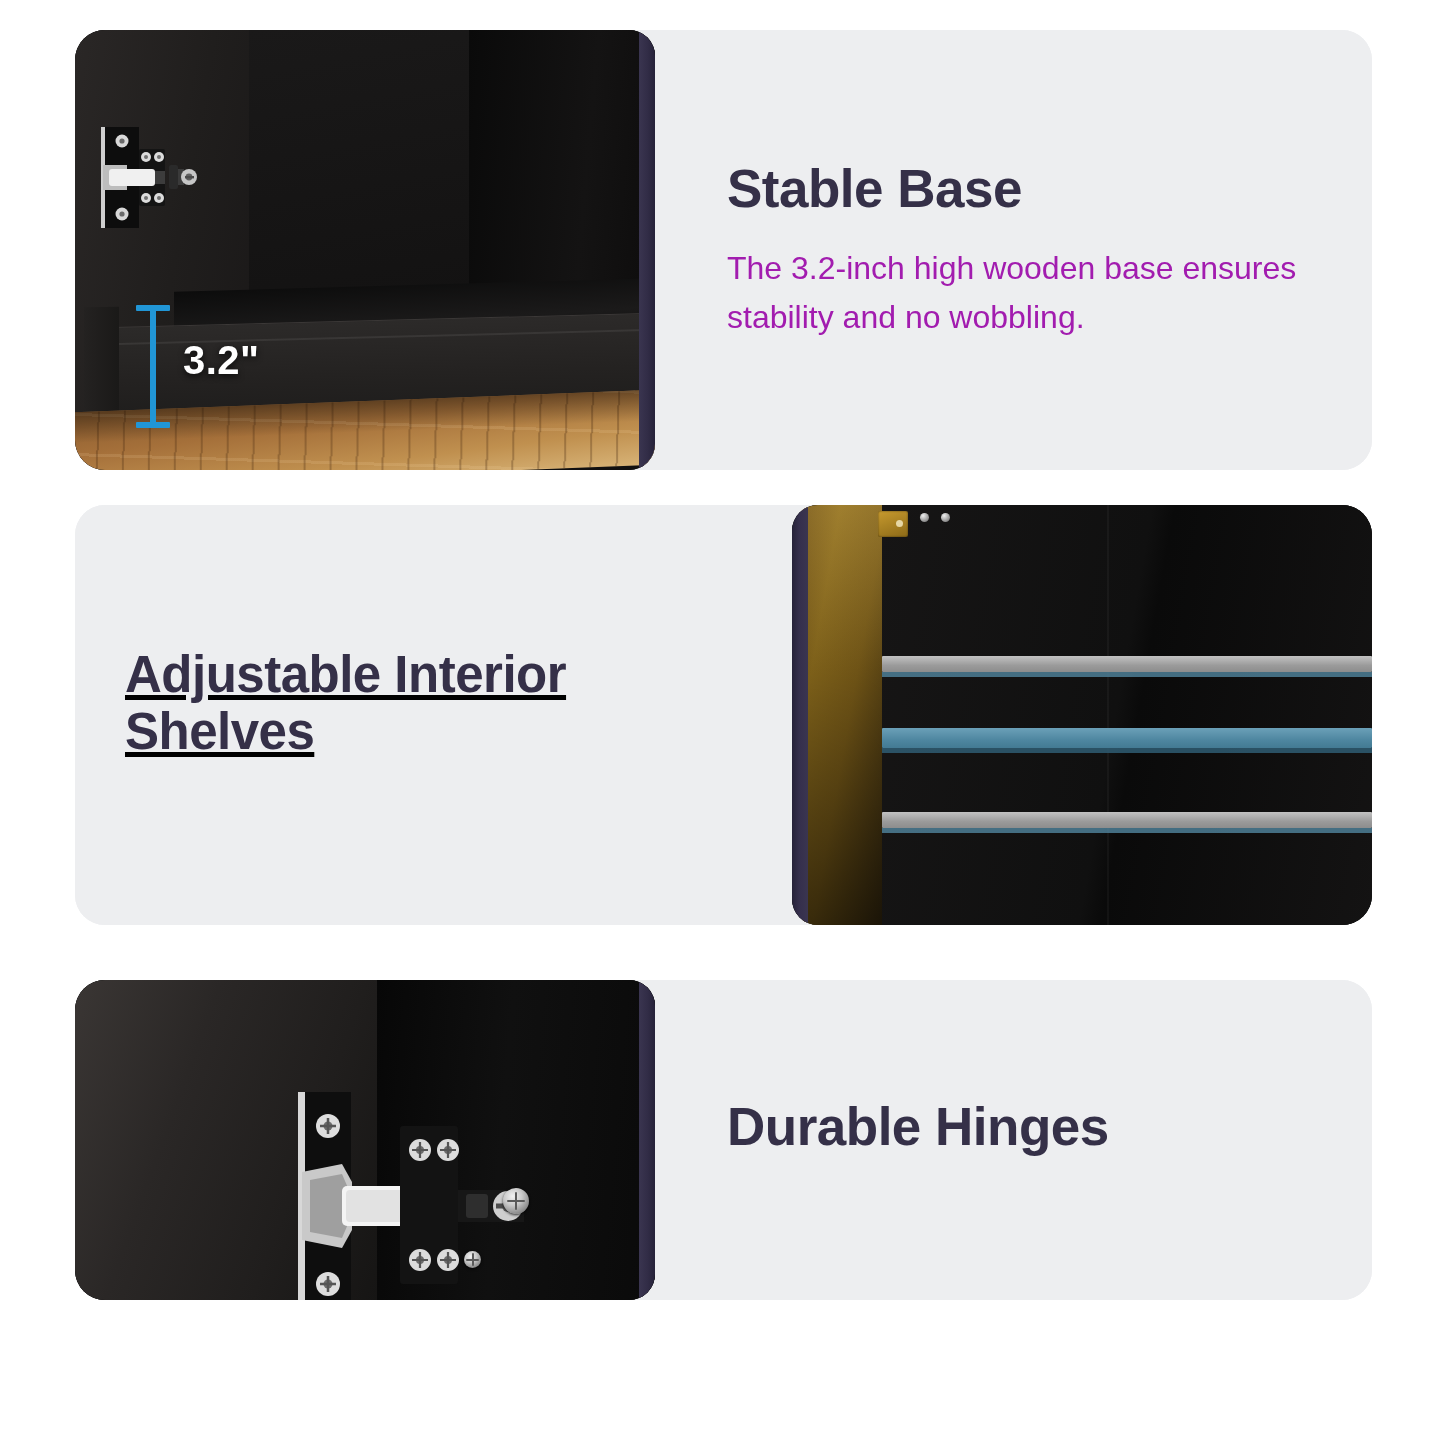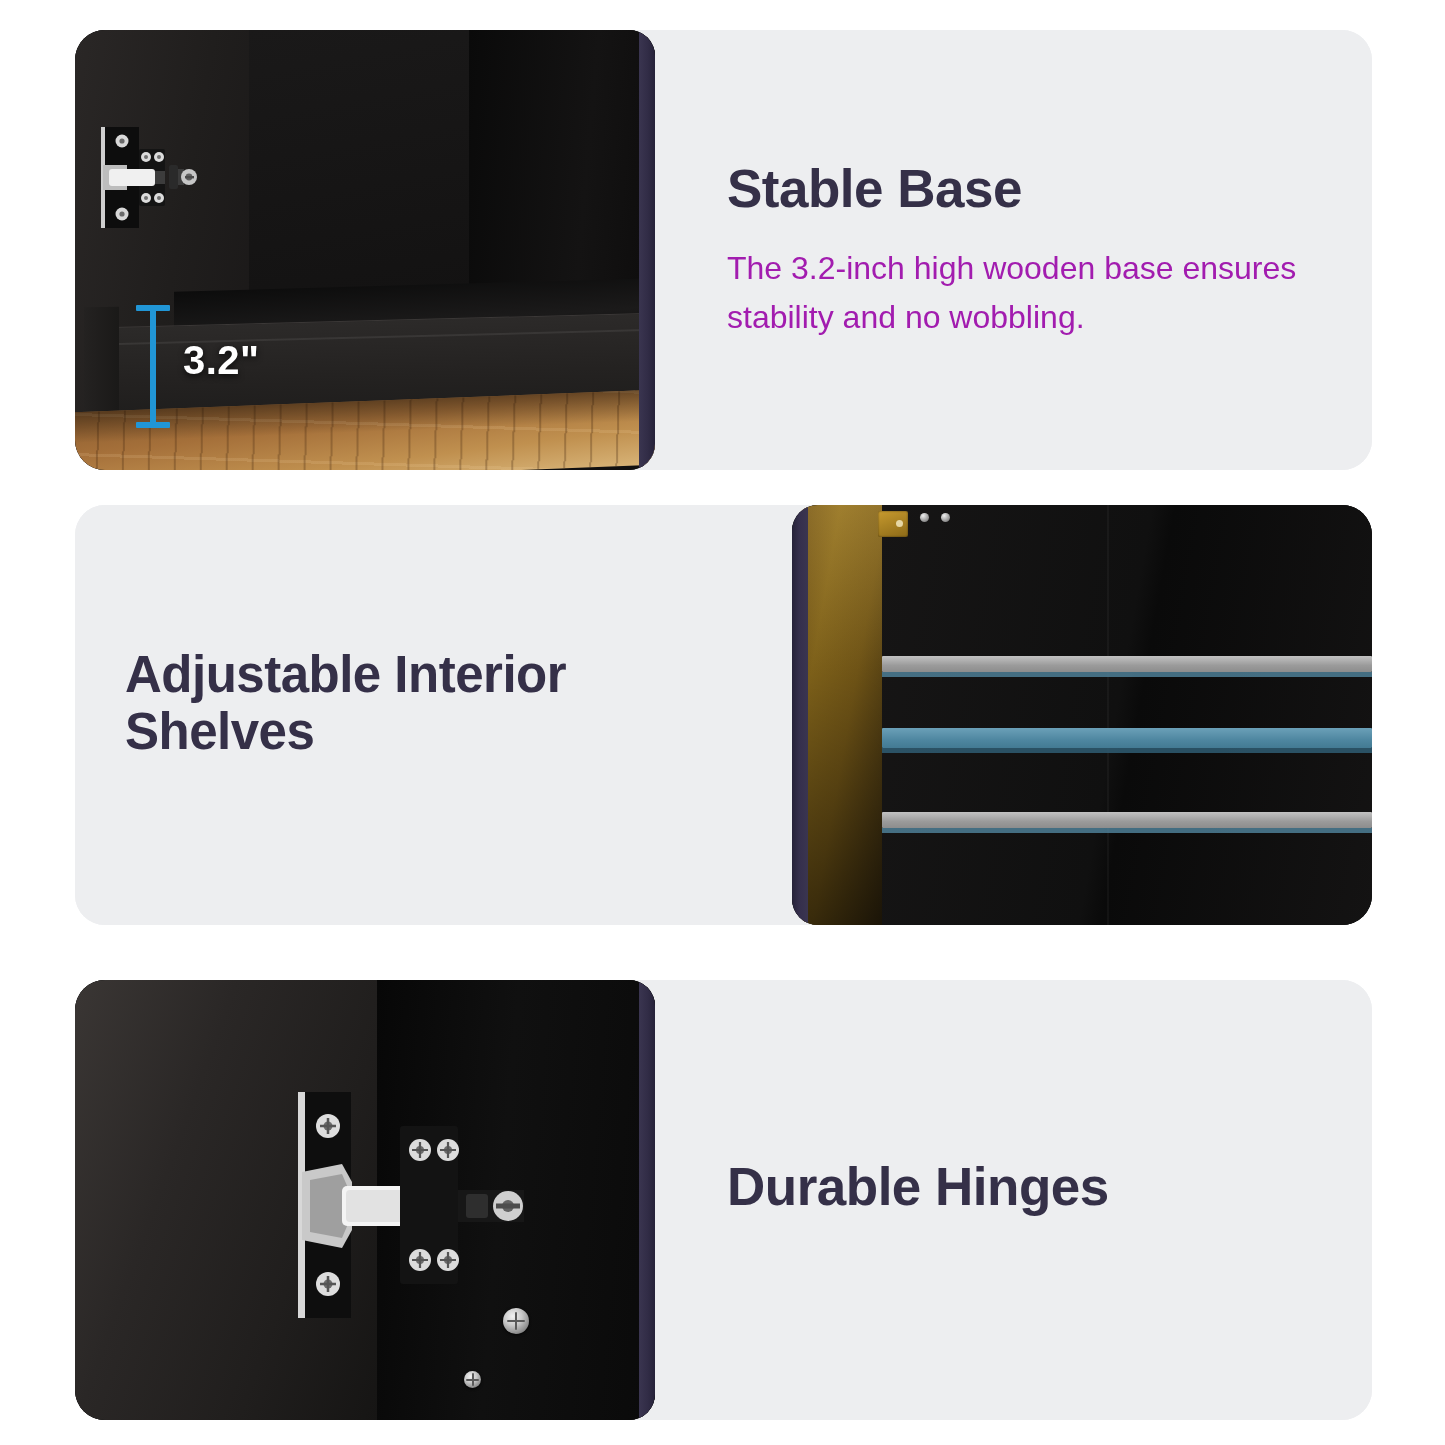--- a/index.html
+++ b/index.html
@@ -27,21 +27,21 @@
     left: 75px;
     width: 1297px;
     background: #edeef0;
     border-radius: 30px;
     overflow: hidden;
     display: flex;
     align-items: stretch;
   }
   .card.c1 { top: 30px;   height: 440px; }
   .card.c2 { top: 505px;  height: 420px; }
-  .card.c3 { top: 980px;  height: 440px; }
+  .card.c3 { top: 980px;  height: 320px; }
 
   .card.reverse { flex-direction: row-reverse; }
 
   
   .imgpanel {
     position: relative;
     flex: 0 0 580px;
     border-radius: 26px;
     overflow: hidden;
     background: #0d0d0d;
@@ -245,21 +245,21 @@
 
   
   .textpanel {
     flex: 1 1 auto;
     display: flex;
     flex-direction: column;
     justify-content: center;
     padding: 40px 60px 40px 72px;
     background: #edeef0;
   }
-  .card.reverse .textpanel { padding: 40px 50px 40px 50px; }
+  .card.reverse .textpanel { padding: 40px 50px 40px 50px; text-decoration: underline; }
 
   .feature-title {
     color: #353048;
     font-weight: bold;
     font-size: 53px;
     line-height: 1.12;
     letter-spacing: -0.5px;
     margin-bottom: 26px;
     font-family: "Liberation Sans", sans-serif;
   }

